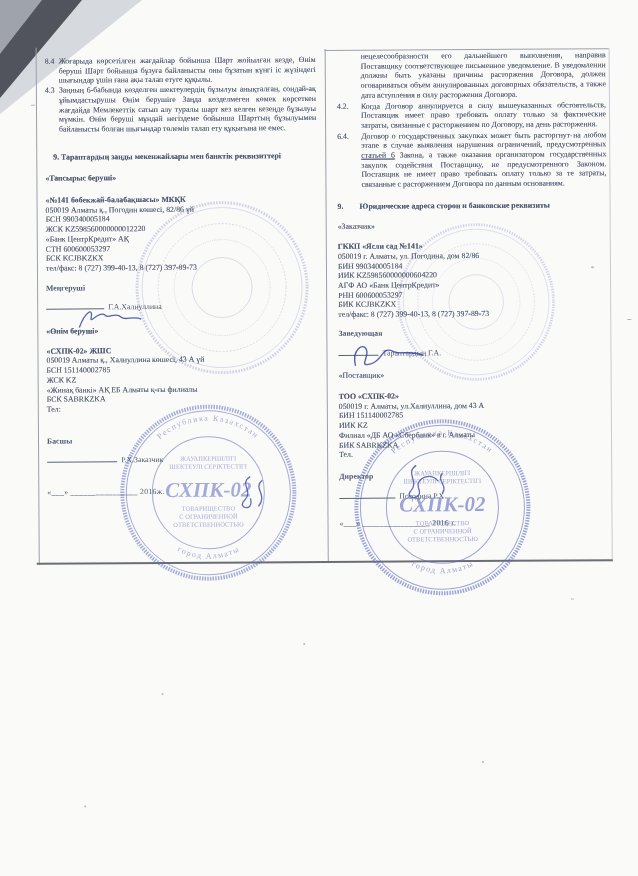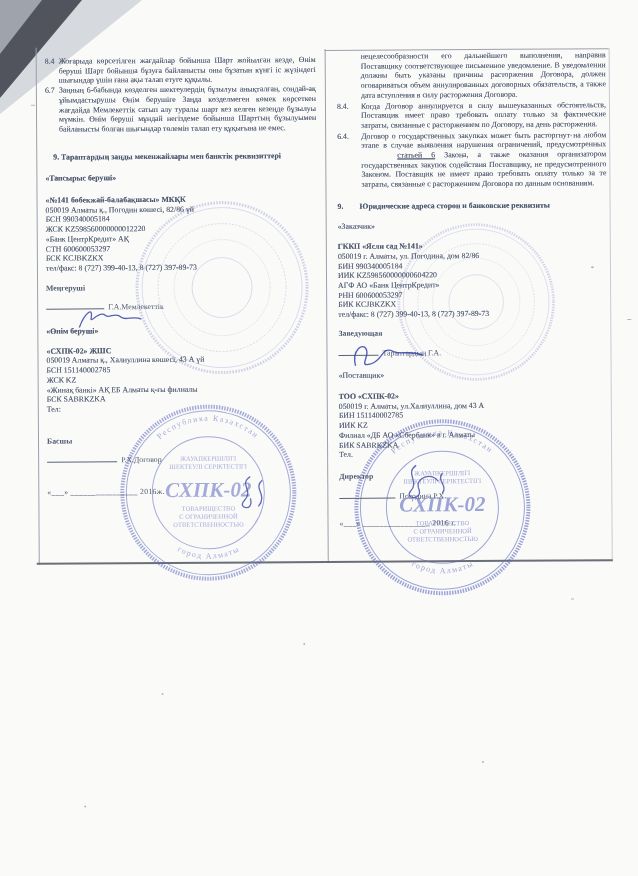--- a/index.html
+++ b/index.html
@@ -24,21 +24,21 @@
   .rq-block { text-shadow:0 0 0.4px rgba(77,88,113,0.5); }
   .rq-line { white-space:nowrap; }
   .rq-line:first-child { font-weight:bold; }
   .role { font-weight:bold; }
   .sigrow { margin-top:9px; }
   .blank { display:inline-block; width:58px; height:7px; border-bottom:0.8px solid #5a6478; margin-right:4px; }
   .dateline { letter-spacing:0.3px; }
   .stamp { position:absolute; pointer-events:none; }
   .sigsvg { position:absolute; pointer-events:none; }
   .speck { position:absolute; background:#b4b8c0; border-radius:50%; }
-  .u { text-decoration:underline;margin-left:36px; }
+  .u { text-decoration:underline; }
   .corner { position:absolute; left:0; top:0; }
 </style>
 </head>
 <body>
 
 <div class="page">
 
   <svg class="corner" width="160" height="130">
     <polygon points="0,0 142,0 0,114" fill="#d6d9de"></polygon>
     <polygon points="0,0 44,0 0,56" fill="#9ea3ac"></polygon>
@@ -104,62 +104,62 @@
       <text x="90" y="116" text-anchor="middle" font-size="6.5" fill="#5f6ac0">С ОГРАНИЧЕННОЙ</text>
       <text x="90" y="124" text-anchor="middle" font-size="6.5" fill="#5f6ac0">ОТВЕТСТВЕННОСТЬЮ</text>
     </svg>
 
     <div class="col col-left">
       <div class="para hang14">
         <span class="num">8.4</span>
         <span>Жоғарыда көрсетілген жағдайлар бойынша Шарт жойылған кезде, Өнім беруші Шарт бойынша бұзуға байланысты оны бұзатын күнгі іс жүзіндегі шығындар үшін ғана ақы талап етуге құқылы.</span>
       </div>
       <div class="para hang14">
-        <span class="num">6.7</span>
+        <span class="num">4.3</span>
         <span>Заңның 6-бабында көзделген шектеулердің бұзылуы анықталған, сондай-ақ ұйымдастырушы Өнім берушіге Заңда көзделмеген көмек көрсеткен жағдайда Мемлекеттік сатып алу туралы шарт кез келген кезеңде бұзылуы мүмкін. Өнім беруші мұндай негіздеме бойынша Шарттың бұзылуымен байланысты болған шығындар төлемін талап ету құқығына ие емес.</span>
       </div>
       <div class="heading" style="margin-top:18px; padding-left:8px;">9. Тараптардың заңды мекенжайлары мен банктік реквизиттері</div>
       <div class="party-label" style="margin-top:12px;">«Тапсырыс беруші»</div>
       <div class="rq-block" style="margin-top:12px;">
           <div class="rq-line">«№141 бөбекжай-балабақшасы» МКҚК</div>
           <div class="rq-line">050019 Алматы қ., Погодин көшесі, 82/86 үй</div>
           <div class="rq-line">БСН 990340005184</div>
           <div class="rq-line">ЖСК KZ598560000000012220</div>
           <div class="rq-line">«Банк ЦентрКредит» АҚ</div>
           <div class="rq-line">СТН 600600053297</div>
           <div class="rq-line">БСК KCJBKZKX</div>
           <div class="rq-line">тел/факс: 8 (727) 399-40-13, 8 (727) 397-89-73</div>
         </div>
       <div class="role" style="margin-top:10px;">Меңгеруші</div>
       <div class="sigrow">
-        <span class="blank"></span><span>Г.А.Мемлекеттік</span>
+        <span class="blank"></span><span>Г.А.Халиуллина</span>
       </div>
       <div class="party-label" style="margin-top:14px;">«Өнім беруші»</div>
       <div class="rq-block" style="margin-top:10px;">
           <div class="rq-line">«СХПК-02» ЖШС</div>
           <div class="rq-line">050019 Алматы қ., Халиуллина көшесі, 43 А үй</div>
           <div class="rq-line">БСН 151140002785</div>
           <div class="rq-line">ЖСК KZ</div>
           <div class="rq-line">«Жинақ банкі» АҚ ЕБ Алматы қ-ғы филиалы</div>
           <div class="rq-line">БСК SABRKZKA</div>
           <div class="rq-line">Тел:</div>
         </div>
       <div class="role" style="margin-top:22px;">Басшы</div>
       <div class="sigrow">
-        <span class="blank" style="width:70px;"></span><span>Р.Х.Договор</span>
+        <span class="blank" style="width:70px;"></span><span>Р.Х.Заказчик</span>
       </div>
       <div class="dateline" style="margin-top:22px;">«___» ________________ 2016ж.</div>
     </div>
 
     <div class="col col-right">
       <div class="para hang24">
         <span>нецелесообразности его дальнейшего выполнения, направив Поставщику соответствующее письменное уведомление. В уведомлении должны быть указаны причины расторжения Договора, должен оговариваться объем аннулированных договорных обязательств, а также дата вступления в силу расторжения Договора.</span>
       </div>
       <div class="para hang24" style="margin-top:1px;">
-        <span class="num">8.4.</span>
+        <span class="num">4.2.</span>
         <span>Когда Договор аннулируется в силу вышеуказанных обстоятельств, Поставщик имеет право требовать оплату только за фактические затраты, связанные с расторжением по Договору, на день расторжения.</span>
       </div>
       <div class="para hang24" style="margin-top:1px;">
         <span class="num">6.4.</span>
         <span>Договор о государственных закупках может быть расторгнут на любом этапе в случае выявления нарушения ограничений, предусмотренных </span><span class="u">статьей 6</span><span> Закона, а также оказания организатором государственных закупок содействия Поставщику, не предусмотренного Законом. Поставщик не имеет право требовать оплату только за те затраты, связанные с расторжением Договора по данным основаниям.</span>
       </div>
       <div class="heading h-hang" style="margin-top:12px;">
         <span class="num">9.</span>
         <span>Юридические адреса сторон и банковские реквизиты</span>
       </div>

